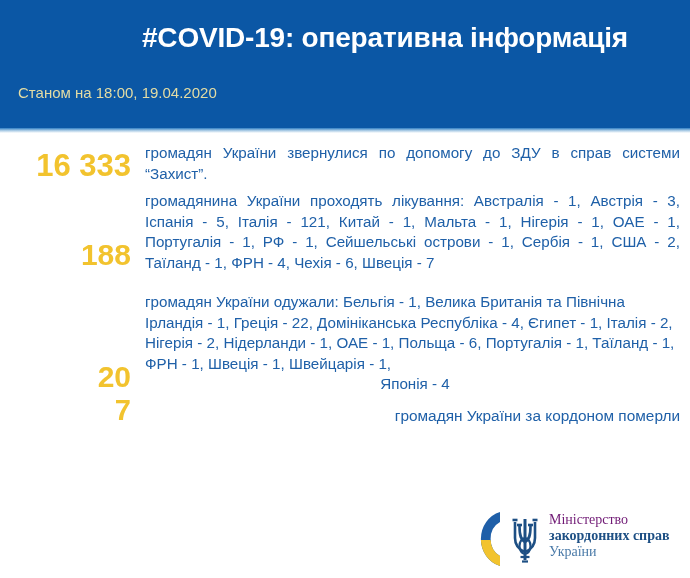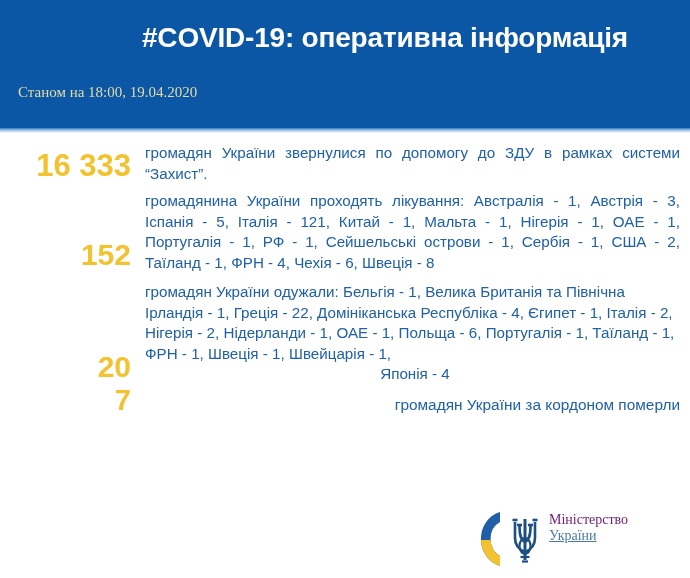--- a/index.html
+++ b/index.html
@@ -44,21 +44,21 @@
     font-family: "Liberation Sans", sans-serif;
     white-space: nowrap;
     padding-left: 40px;
   }
   .subtitle {
     position: absolute;
     left: 18px; top: 84px;
     color: #e3dca4;
     font-size: 15px;
     font-weight: normal;
-    font-family: Liberation Serif, serif;
+    font-family: Liberation Sans, sans-serif;
   }
 
   
   .stats {
     position: absolute;
     left: 0; top: 133px;
     width: 690px;
   }
   .stat-row {
     position: relative;
@@ -83,21 +83,21 @@
     flex: 1 1 auto;
     padding-left: 14px;
     padding-right: 10px;
     color: #1f60a8;
     font-size: 15.2px;
     line-height: 20.5px;
     font-family: "Liberation Sans", sans-serif;
     box-sizing: border-box;
   }
   .justified { text-align: justify; text-justify: inter-word; }
-  .leftaligned { text-align: left; }
+  .leftaligned { text-align: left; margin-top: 10px; }
 
   
   #row-requests { margin-top: 10px; }
   #row-requests .stat-number { font-size: 31px; text-align: right; }
   #row-treatment { margin-top: 7px; }
   #row-recovered { margin-top: 9px; }
   #row-deceased  { margin-top: 1px; }
   #row-deceased .stat-text { font-size: 15.4px; padding-left: 17px; text-align: right; }
   #row-deceased .stat-number { font-size: 29px; padding-bottom: 1px; }
 
@@ -124,41 +124,41 @@
   .logo-text {
     position: absolute;
     left: 79px;
     top: 6px;
     font-family: "Liberation Serif", serif;
     color: #2b5d92;
     line-height: 16px;
   }
   .logo-line1 { font-size: 14px; color: #701a75; }
   .logo-line2 { font-size: 14px; font-weight: bold; color: #1d4f84; }
-  .logo-line3 { font-size: 14px; color: #4a7aa8; text-decoration: underline; }
+  .logo-line3 { font-size: 14px; color: #4a7aa8; }
 </style>
 </head>
 <body>
 
 <div class="header">
   <div class="title">#COVID-19: оперативна інформація</div>
   <div class="subtitle">Станом на 18:00, 19.04.2020</div>
 </div>
 <div class="header-underline"></div>
 
 <div class="stats">
 
   <div class="stat-row" id="row-requests">
     <div class="stat-number">16 333</div>
-    <div class="stat-text justified">громадян України звернулися по допомогу до ЗДУ в рамках системи “Захист”.</div>
+    <div class="stat-text justified">громадян України звернулися по допомогу до ЗДУ в справ системи “Захист”.</div>
   </div>
 
   <div class="stat-row" id="row-treatment">
-    <div class="stat-number">152</div>
-    <div class="stat-text justified">громадянина України проходять лікування: Австралія - 1, Австрія - 3, Іспанія - 5, Італія - 121, Китай - 1, Мальта - 1, Нігерія - 1, ОАЕ - 1, Португалія - 1, РФ - 1, Сейшельські острови - 1, Сербія - 1, США - 2, Таїланд - 1, ФРН - 4, Чехія - 6, Швеція - 8</div>
+    <div class="stat-number">188</div>
+    <div class="stat-text justified">громадянина України проходять лікування: Австралія - 1, Австрія - 3, Іспанія - 5, Італія - 121, Китай - 1, Мальта - 1, Нігерія - 1, ОАЕ - 1, Португалія - 1, РФ - 1, Сейшельські острови - 1, Сербія - 1, США - 2, Таїланд - 1, ФРН - 4, Чехія - 6, Швеція - 7</div>
   </div>
 
   <div class="stat-row" id="row-recovered">
     <div class="stat-number">20</div>
     <div class="stat-text leftaligned">
       <span>громадян України одужали: Бельгія - 1, Велика Британія та Північна Ірландія - 1, Греція - 22, Домініканська Республіка - 4, Єгипет - 1, Італія - 2, Нігерія - 2, Нідерланди - 1, ОАЕ - 1, Польща - 6, Португалія - 1, Таїланд - 1, ФРН - 1, Швеція - 1, Швейцарія - 1,</span>
       <span class="hanging-line">Японія - 4</span>
     </div>
   </div>
 
@@ -194,15 +194,16 @@
         <path d="M5 9 L10 9"></path>
         <path d="M16 9 L21 9"></path>
         <ellipse cx="13" cy="30" rx="5.5" ry="8" stroke-width="2.2"></ellipse>
         <path d="M8.5 41 L17.5 41" stroke-width="2.2"></path>
         <path d="M10 45.5 L16 45.5" stroke-width="2.2"></path>
       </g>
     </svg>
   </div>
   <div class="logo-text">
     <div class="logo-line1">Міністерство</div>
+    <div class="logo-line2">закордонних справ</div>
     <div class="logo-line3">України</div>
   </div>
 </div>
 
 </body></html>

